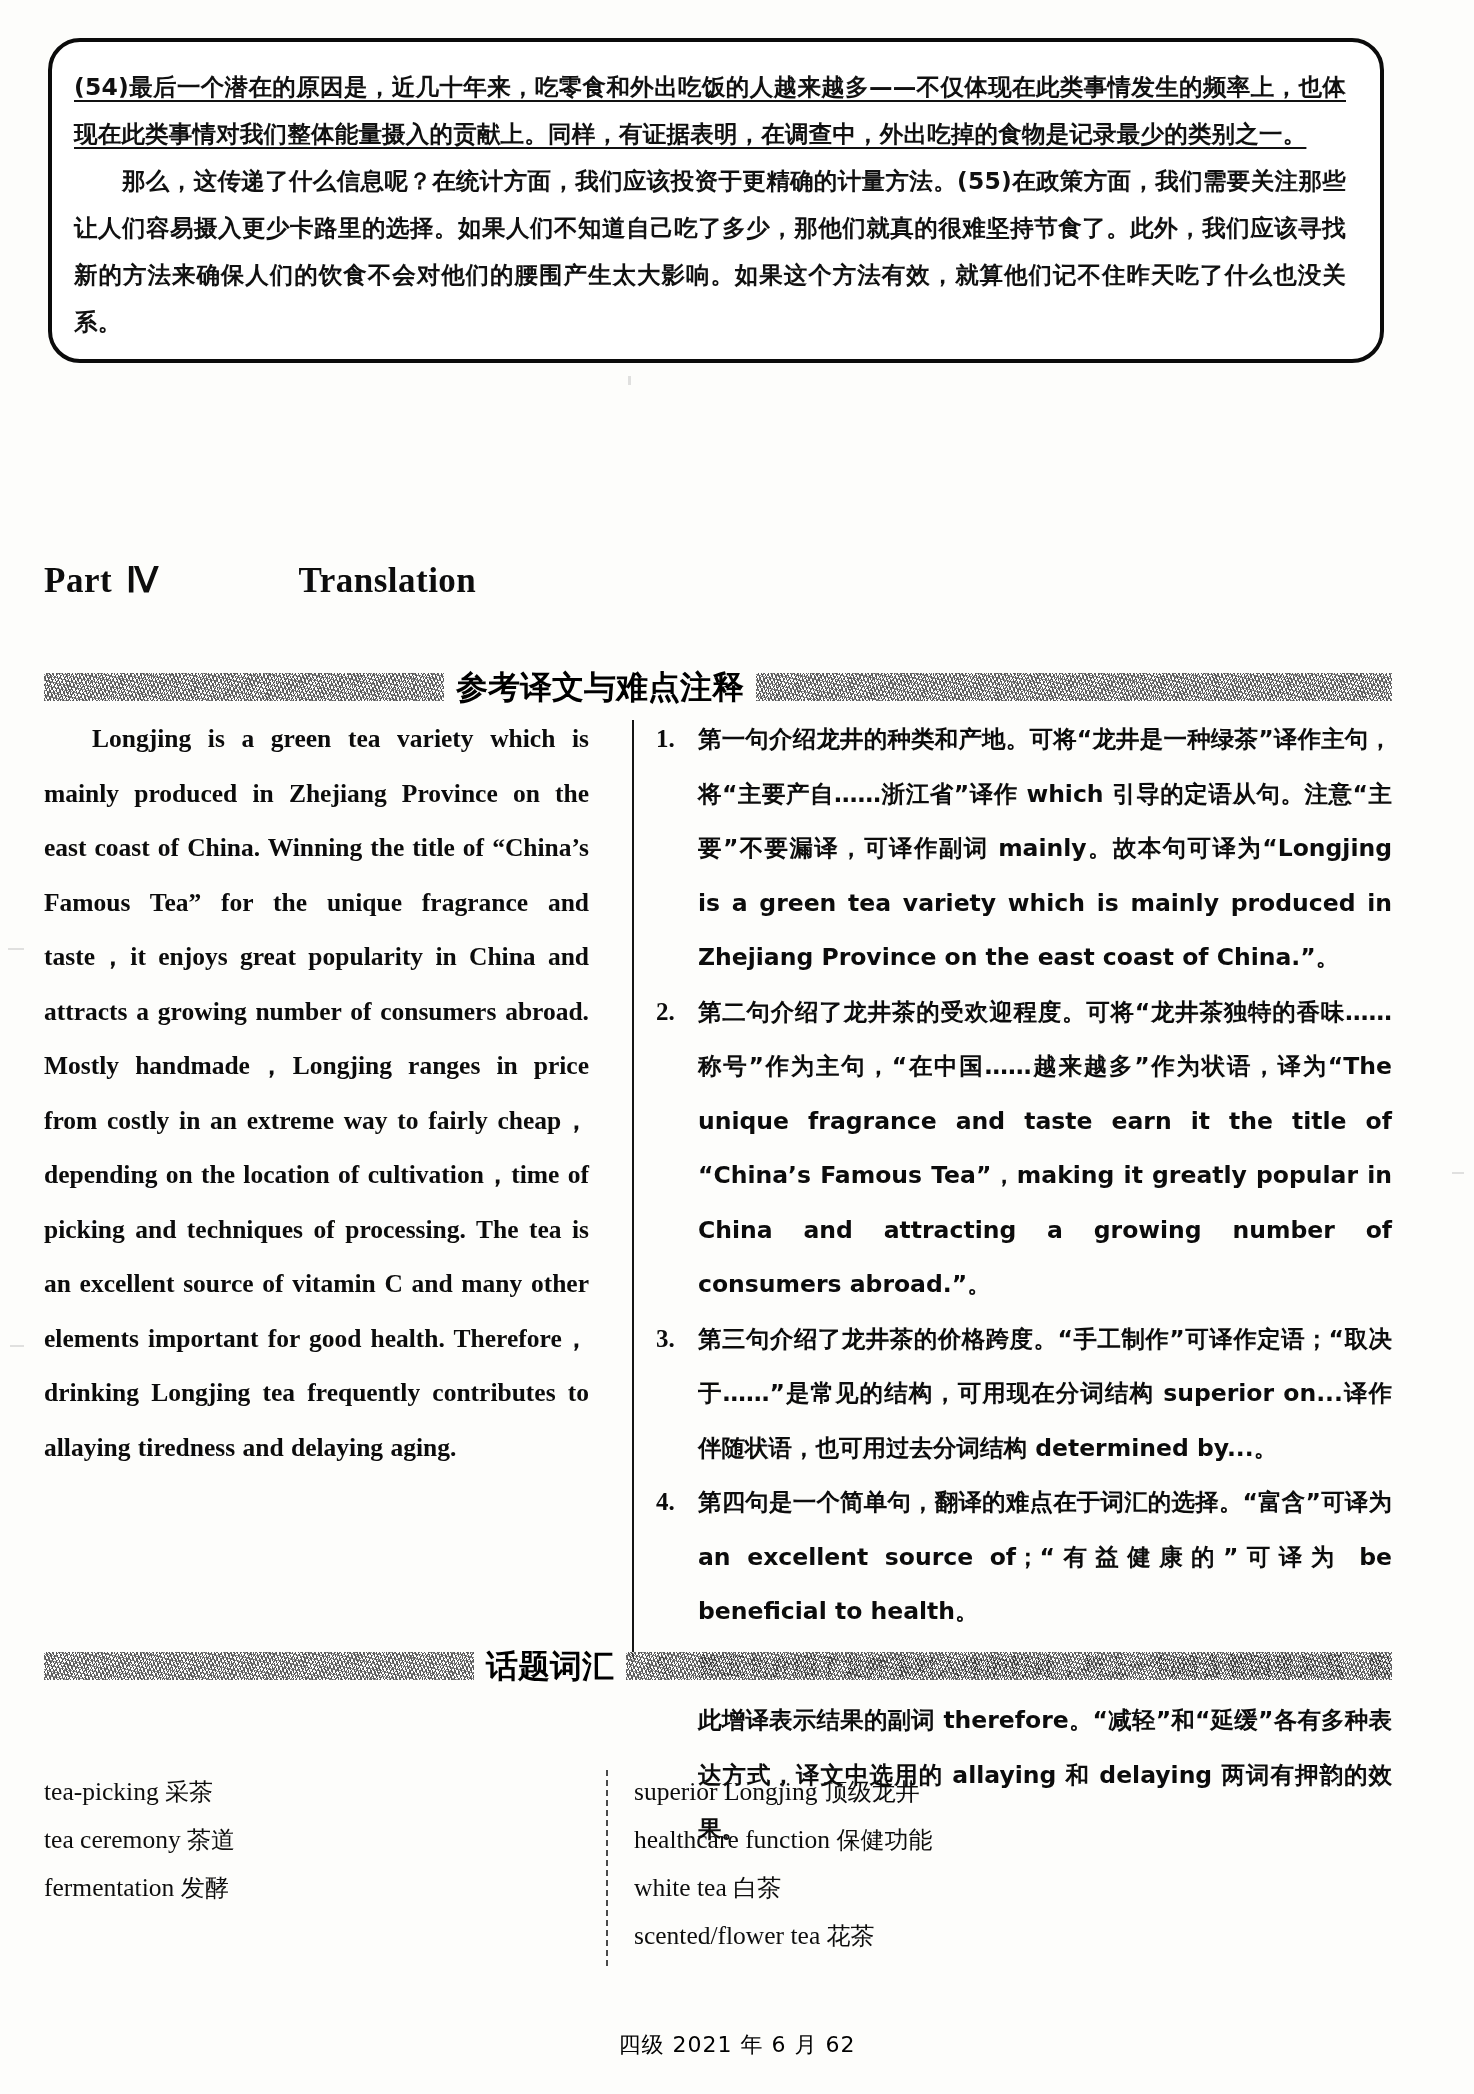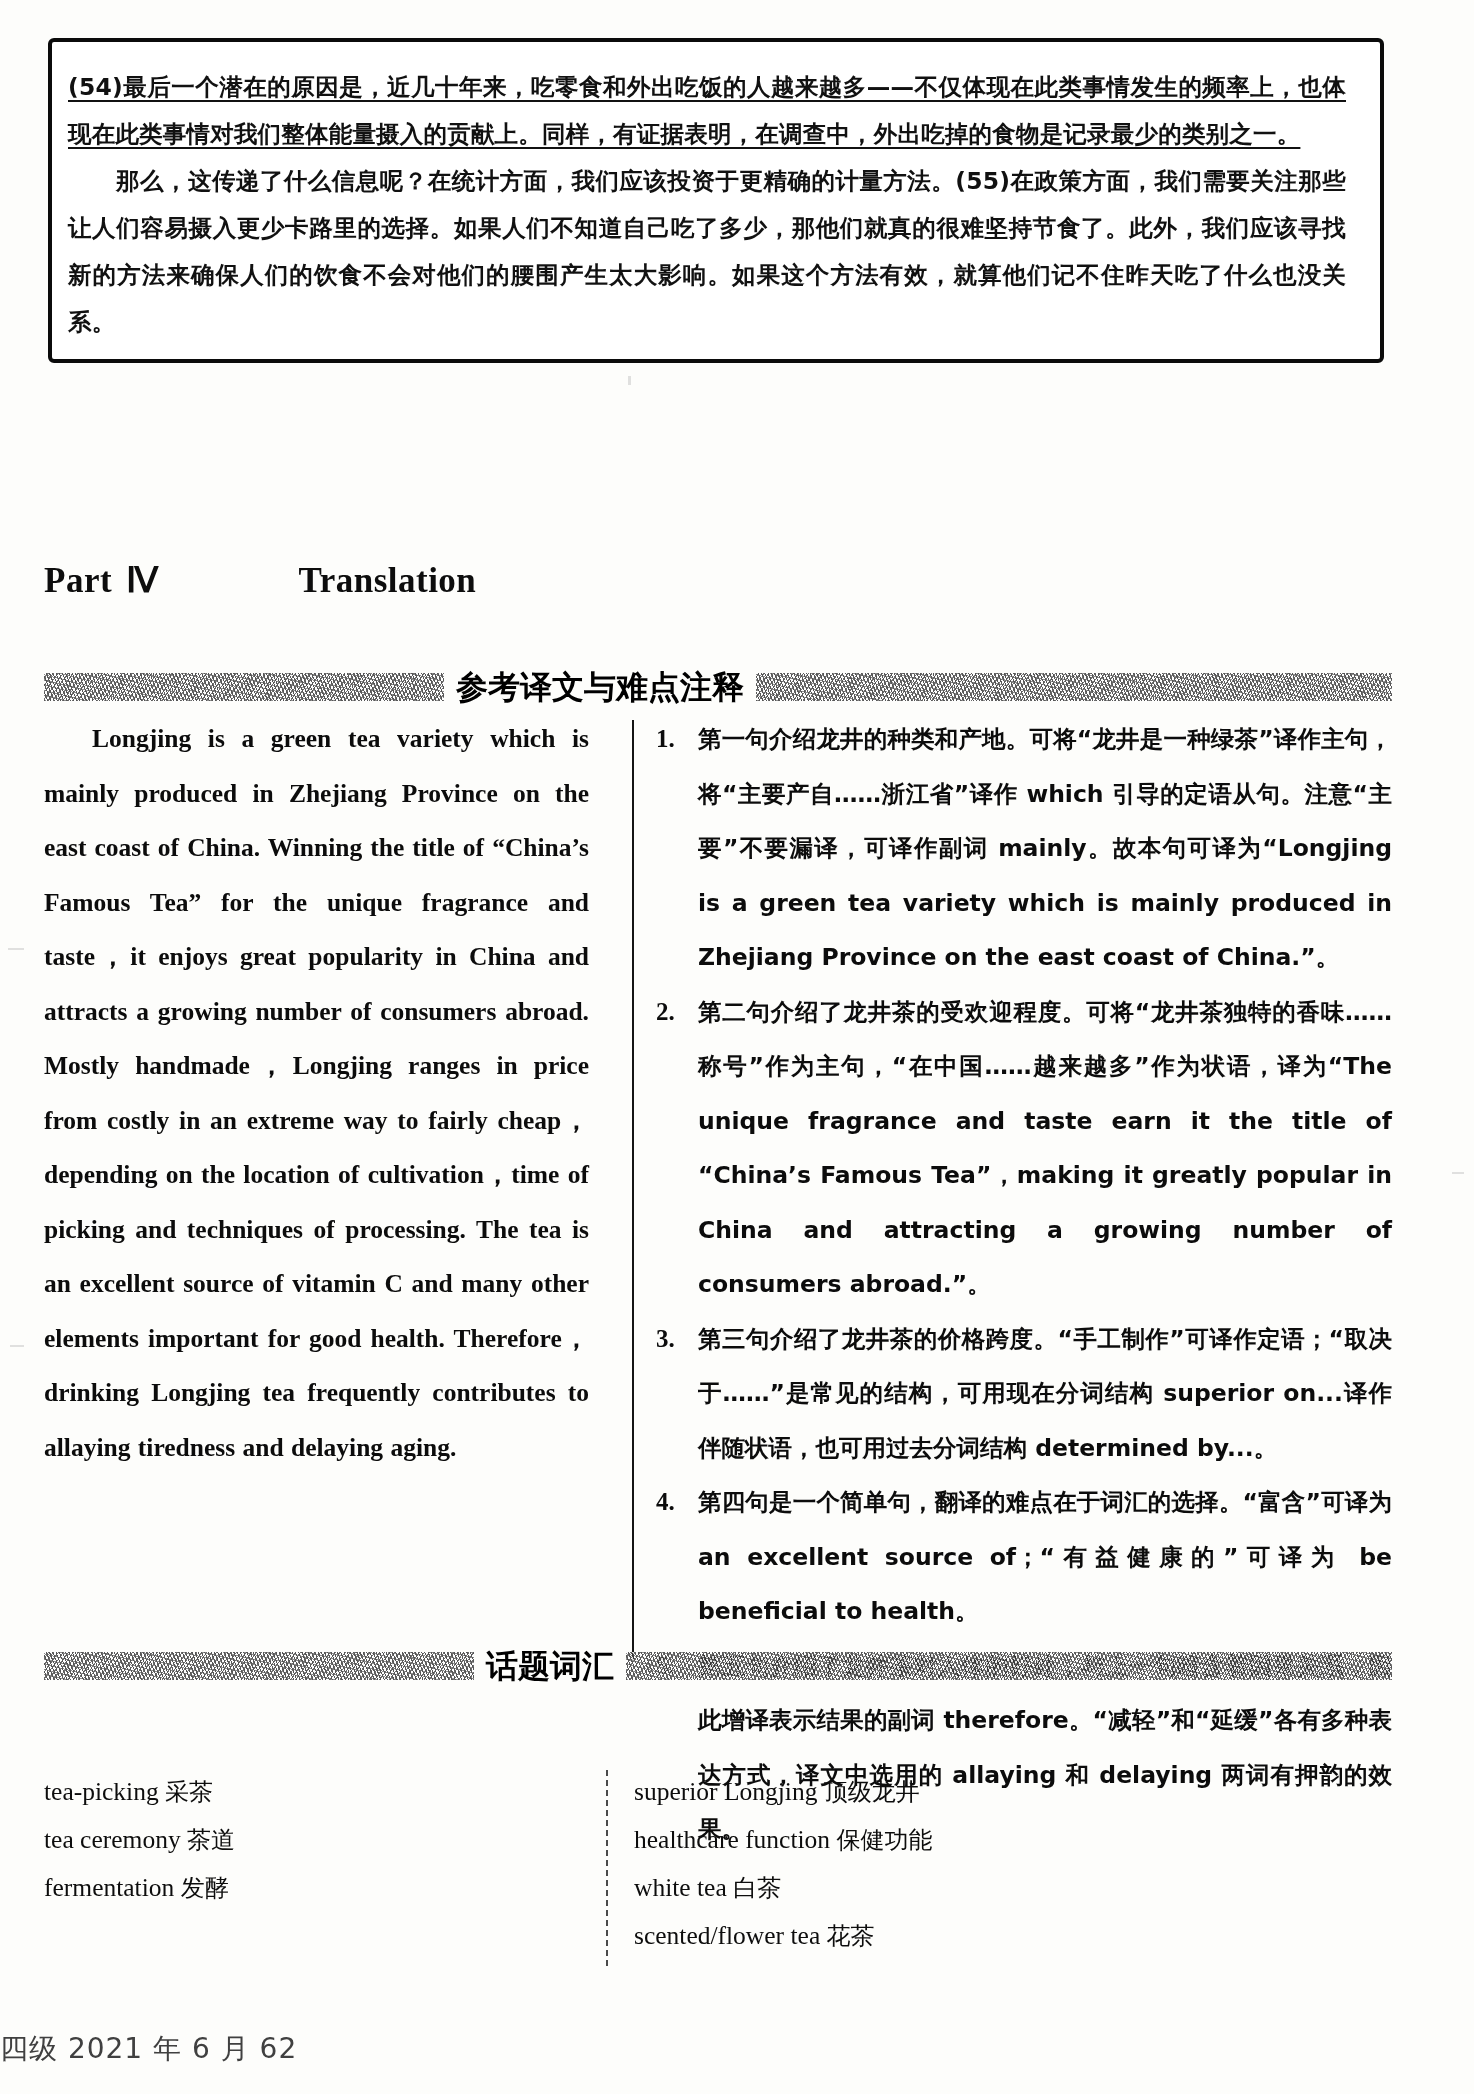--- a/index.html
+++ b/index.html
@@ -23,24 +23,24 @@
   }
 
   
   .passage-box {
     position: absolute;
     left: 48px;
     top: 38px;
     width: 1336px;
     height: 325px;
     border: 4px solid #0b0b0b;
-    border-radius: 6px;
+    border-radius: 32px;
     box-sizing: border-box;
     background: #ffffff;
-    padding: 22px 34px 14px 16px;
+    padding: 22px 34px 14px 22px;
   }
   .cn-para {
     font-family: "DejaVu Sans", "Liberation Sans", sans-serif;
     font-size: 23.5px;
     font-weight: 700;
     line-height: 47px;
     letter-spacing: 0.2px;
     text-align: justify;
     text-justify: inter-character;
     color: #111;
@@ -218,23 +218,24 @@
     font-family: "DejaVu Sans", "Liberation Sans", sans-serif;
     font-size: 24px;
   }
 
   
   .footer {
     position: absolute;
     left: 0;
     top: 2030px;
     width: 1474px;
-    font-family: "DejaVu Sans", "Liberation Sans", sans-serif;
-    font-size: 28px;
-    color: #404040;
+    text-align: center;
+    font-family: "DejaVu Sans", "Liberation Sans", sans-serif;
+    font-size: 22px;
+    color: #000000;
     letter-spacing: 1px;
   }
 
   
   .speck {
     position: absolute;
     background: #c9c9c9;
     opacity: .55;
   }
 </style>

